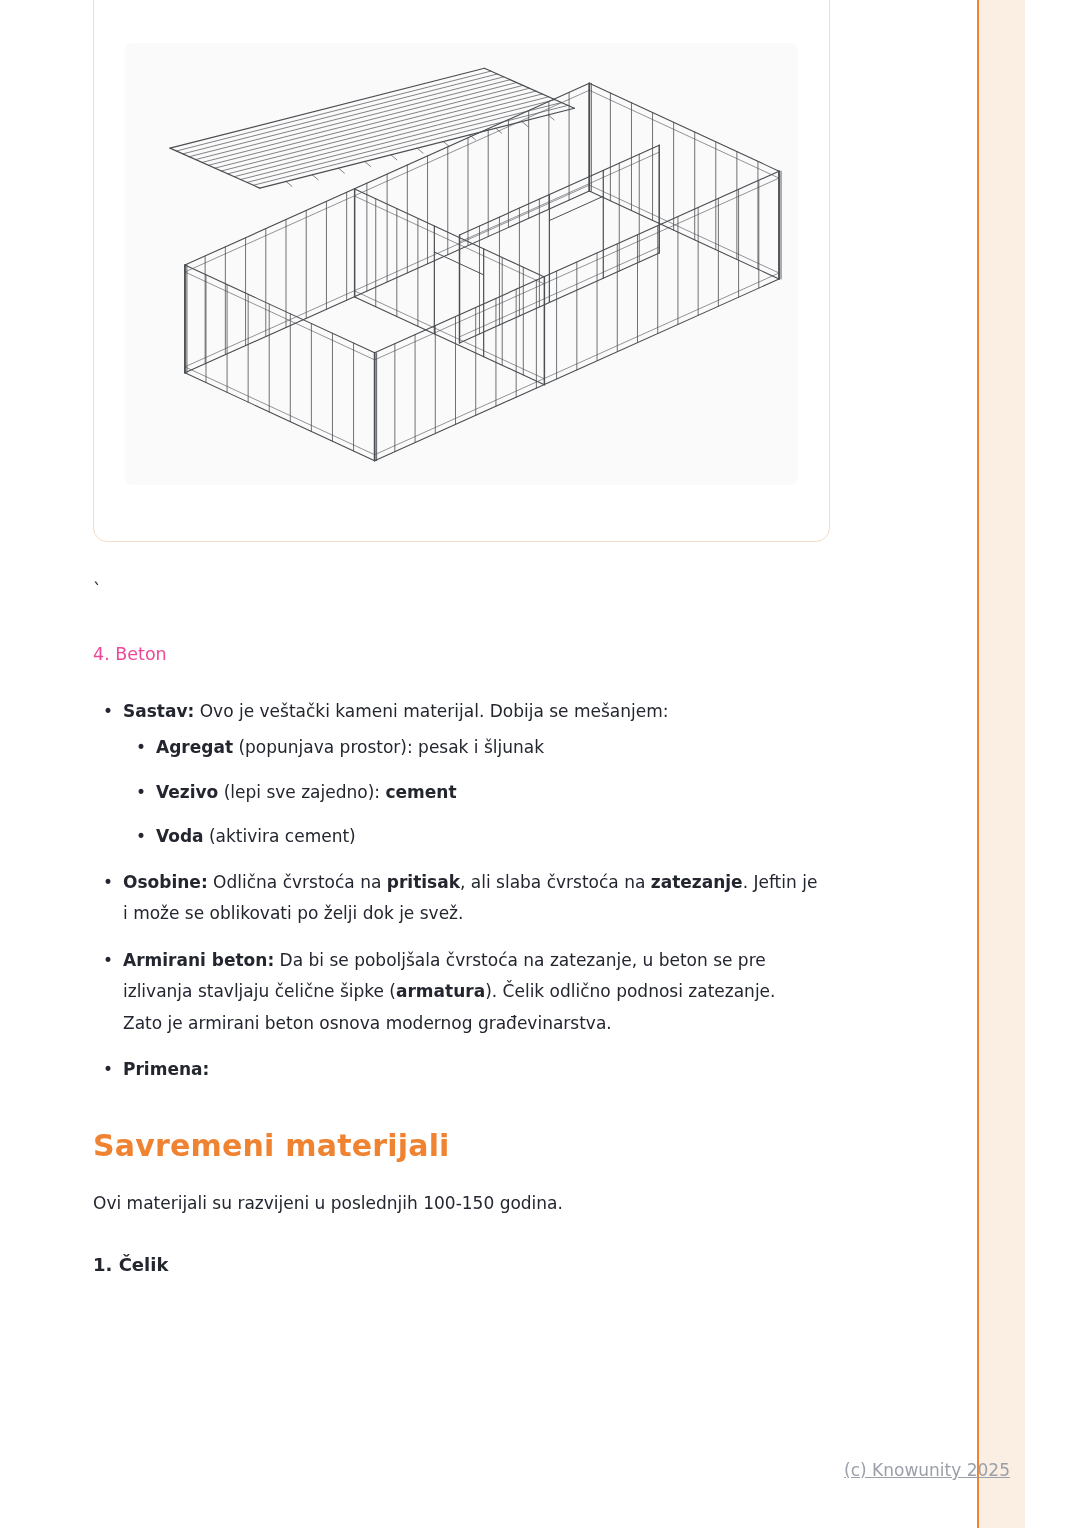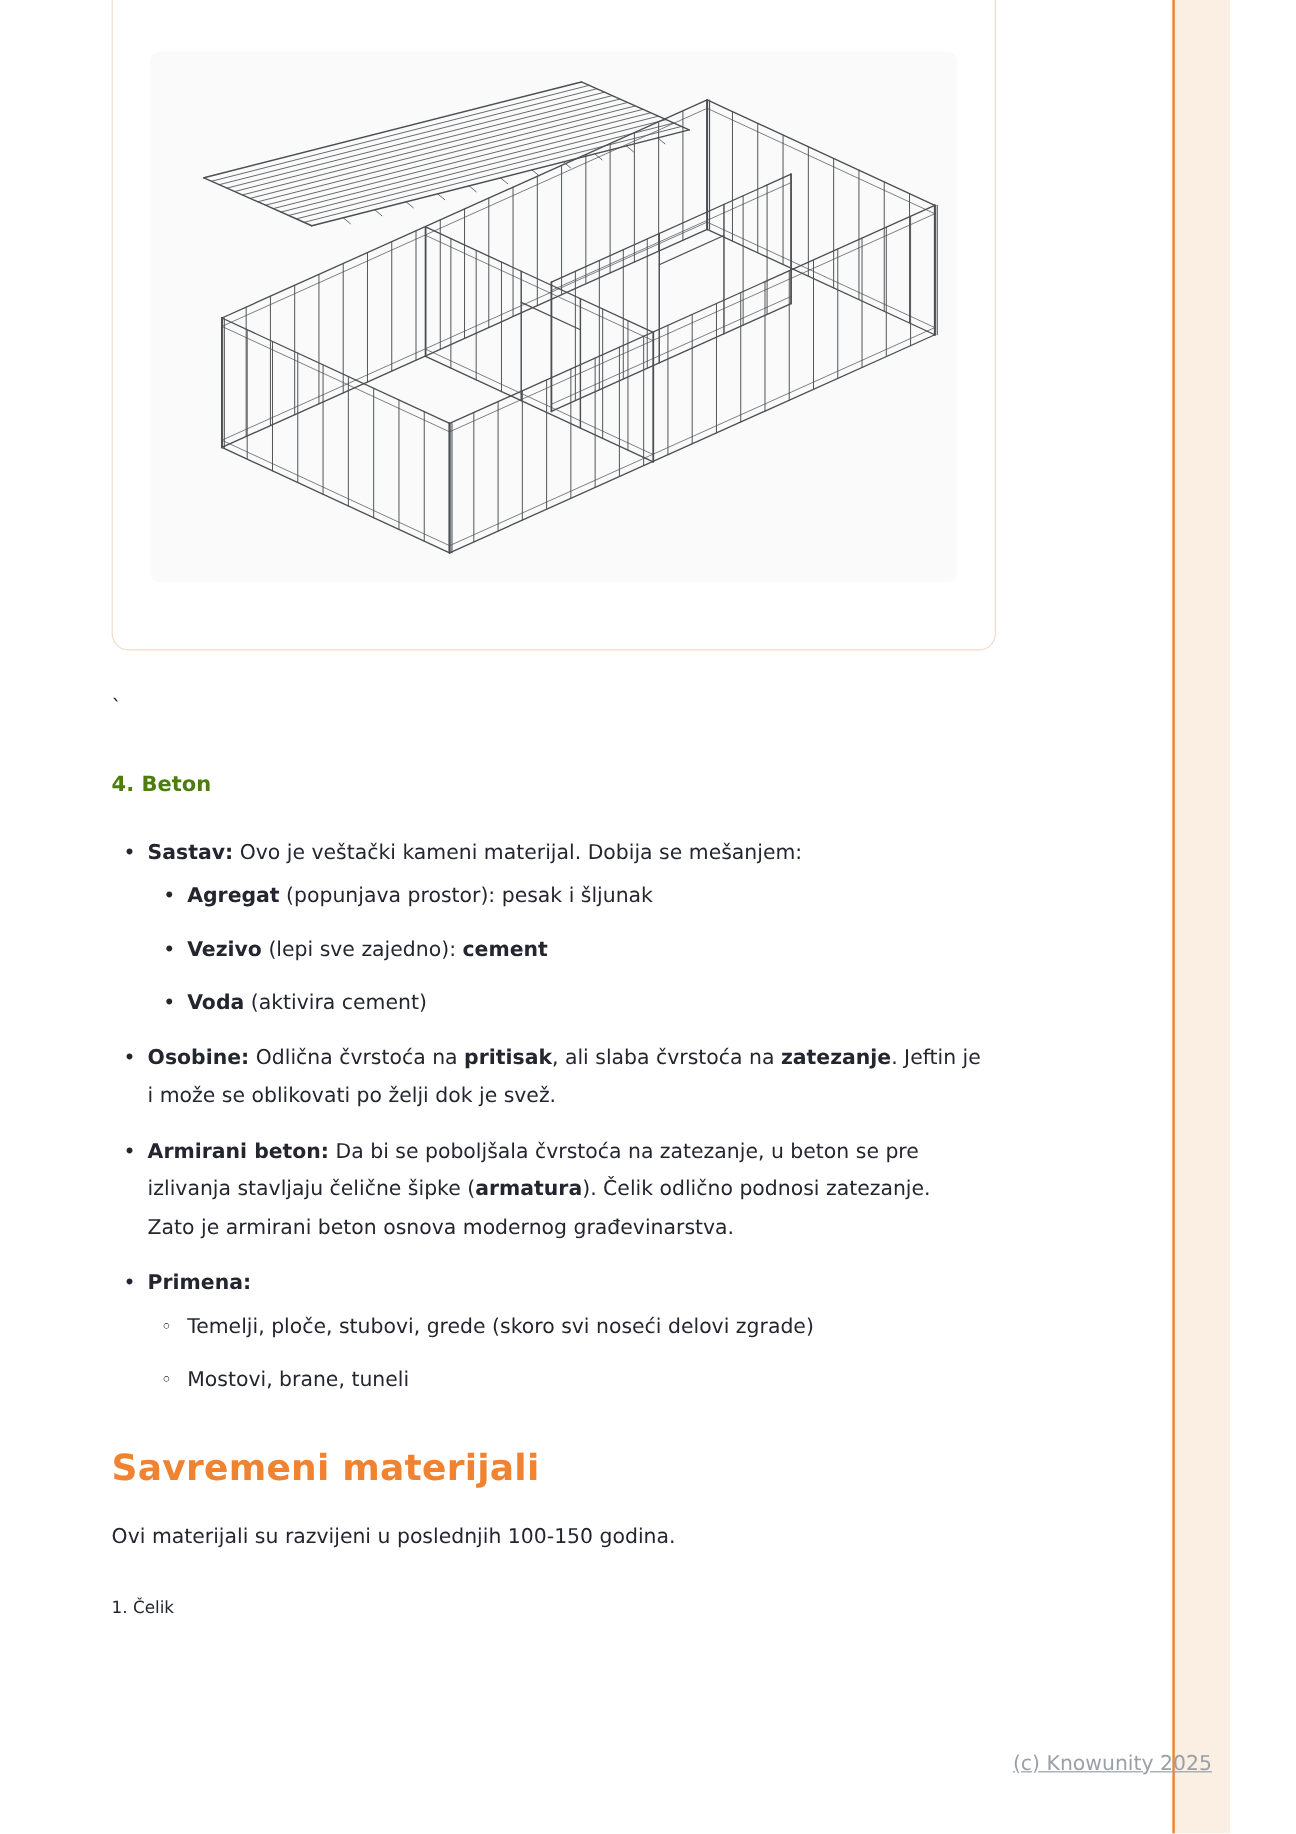--- a/index.html
+++ b/index.html
@@ -30,21 +30,21 @@
     margin-top:16px;
     text-align:center;
     font-style:italic;
     font-size:15.5px;
     color:#6b7280;
     line-height:1.4;
   }
 
   .stray { margin-top:38px; font-size:17px; height:26px; }
 
-  .h-bold { margin-top:38px; font-size:17.5px; font-weight:700; color:#4d7c0f; }
+  .h-bold { margin-top:38px; font-size:17.5px; font-weight:400; color:#ec4899; }
 
   ul.bullets { list-style:none; margin-top:32px; }
   ul.bullets > li {
     position:relative;
     padding-left:30px;
     margin-bottom:15px;
     font-size:17px;
     line-height:1.85;
     max-width:725px;
   }
@@ -73,21 +73,21 @@
   strong { font-weight:700; }
 
   h2.section-orange {
     margin-top:42px;
     font-size:30px;
     font-weight:700;
     color:var(--accent,#ef8331);
     letter-spacing:0.2px;
   }
   p.intro { margin-top:26px; font-size:17px; line-height:1.7; }
-  .sub-bold { margin-top:36px; font-size:14px; font-weight:400; }
+  .sub-bold { margin-top:36px; font-size:18px; font-weight:700; }
 
   
   .side-strip {
     position:absolute; top:0; bottom:0; right:55px; width:48px;
     background:var(--sidebar-fill,#fbeee2);
     border-left:2.5px solid var(--accent,#ef8331);
   }
   .copyright {
     position:absolute;
     right:70px; bottom:48px;
@@ -270,28 +270,20 @@
       </ul>
     </li>
     <li>
       <div><strong>Osobine:</strong><span> Odlična čvrstoća na </span><strong>pritisak</strong><span>, ali slaba čvrstoća na </span><strong>zatezanje</strong><span>. Jeftin je i može se oblikovati po želji dok je svež.</span></div>
     </li>
     <li>
       <div><strong>Armirani beton:</strong><span> Da bi se poboljšala čvrstoća na zatezanje, u beton se pre izlivanja stavljaju čelične šipke (</span><strong>armatura</strong><span>). Čelik odlično podnosi zatezanje. Zato je armirani beton osnova modernog građevinarstva.</span></div>
     </li>
     <li>
       <div><strong>Primena:</strong></div>
-      <ul class="circle">
-        <li>
-            <div><span>Temelji, ploče, stubovi, grede (skoro svi noseći delovi zgrade)</span></div>
-          </li>
-        <li>
-            <div><span>Mostovi, brane, tuneli</span></div>
-          </li>
-      </ul>
     </li>
   </ul>
 
   <h2 class="section-orange">Savremeni materijali</h2>
 
   <p class="intro">Ovi materijali su razvijeni u poslednjih 100-150 godina.</p>
 
   <div class="sub-bold">1. Čelik</div>
 
 </div>

